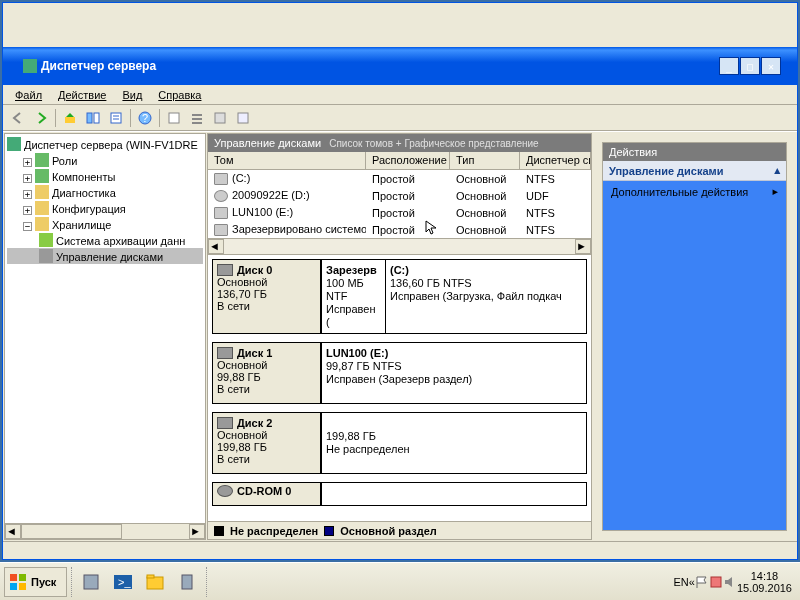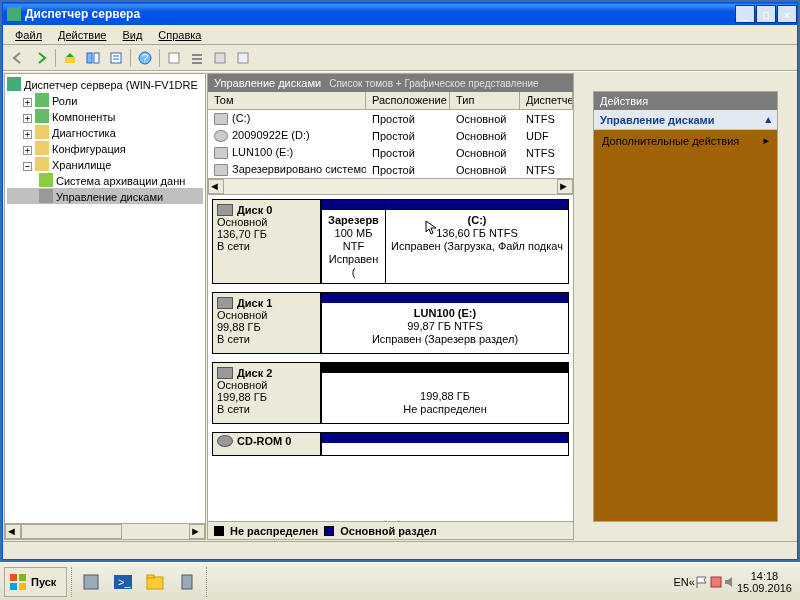--- a/index.html
+++ b/index.html
@@ -1,20 +1,20 @@
 <!DOCTYPE html>
 <html><head>
 <meta charset="utf-8">
 <style>
 * { box-sizing: border-box; margin: 0; padding: 0; font-family: Tahoma, Arial, sans-serif; font-size: 11px; }
 body { background: #3a6ea5; width: 800px; height: 600px; overflow: hidden; position: relative; }
 
 
 .window { position: absolute; top: 2px; left: 2px; right: 2px; bottom: 40px; background: #ece9d8; border: 1px solid #0054e3; display: flex; flex-direction: column; }
-.titlebar { background: linear-gradient(#0058e6, #3d91ff 8%, #0054e3 40%, #0054e3); color: #fff; height: 22px; display: flex; align-items: center; padding: 0 0; }
+.titlebar { background: linear-gradient(#0058e6, #3d91ff 8%, #0054e3 40%, #0054e3); color: #fff; height: 38px; display: flex; align-items: center; padding: 0 16px; margin-top: 44px; }
 .titlebar .icon { width: 14px; height: 14px; margin: 0 4px; background: #4a7; }
 .titlebar .title { flex: 1; font-weight: bold; font-size: 12px; }
 .winbtns { display: flex; gap: 1px; }
 .winbtn { width: 20px; height: 18px; background: #d6e5f5; border: 1px solid #003399; display: flex; align-items: center; justify-content: center; font-family: monospace; font-size: 10px; cursor: default; }
 
 
 .menubar { background: #ece9d8; height: 20px; display: flex; align-items: center; padding: 0 4px; border-bottom: 1px solid #aca899; }
 .menuitem { padding: 2px 8px; cursor: default; }
 .menuitem u { text-decoration: underline; }
 
@@ -49,31 +49,31 @@
 .hscroll .btn { width: 16px; background: #ece9d8; border: 1px solid #aca899; }
 .hscroll .track { flex: 1; background: #f0ede0; }
 
 
 .diskarea { flex: 1; overflow-y: auto; padding: 4px; }
 .diskrow { display: flex; margin-bottom: 8px; border: 1px solid #000; min-height: 62px; }
 .diskinfo { width: 108px; background: #ece9d8; border-right: 1px solid #000; padding: 4px; }
 .diskinfo .dname { font-weight: bold; display: flex; align-items: center; }
 .diskinfo .dicon { width: 16px; height: 12px; background: #999; border: 1px solid #555; margin-right: 4px; }
 .diskparts { flex: 1; display: flex; }
-.part { border-left: 1px solid #000; display: flex; flex-direction: column; text-align: center; }
+.part { border-left: 1px solid #000; display: flex; flex-direction: row; }
 .part-hdr { height: 10px; }
 .part-hdr.primary { background: #000080; }
 .part-hdr.unalloc { background: #000; }
 .part-body { flex: 1; padding: 4px; background: #fff; font-size: 10px; line-height: 13px; }
 .part-body b { font-weight: bold; }
 
 .legend { height: 18px; border-top: 1px solid #aca899; display: flex; align-items: center; padding: 0 6px; background: #ece9d8; gap: 6px; }
 .legend .sw { width: 10px; height: 10px; display: inline-block; border: 1px solid #000; }
 
-.rightpane { width: 185px; background: #a16207; border: 1px solid #aca899; margin: 19px; display: flex; flex-direction: column; }
+.rightpane { width: 185px; background: #3b82f6; border: 1px solid #aca899; margin: 10px; display: flex; flex-direction: column; }
 .rhdr { background: #7b7b7b; color: #fff; height: 18px; display: flex; align-items: center; padding: 0 6px; }
 .rsection { background: #e3e9f3; border-bottom: 1px solid #c0c7d6; height: 20px; display: flex; align-items: center; padding: 0 6px; font-weight: bold; color: #15428b; justify-content: space-between; }
 .ritem { padding: 4px 8px; cursor: default; display: flex; justify-content: space-between; align-items: center; }
 
 .statusbar { height: 18px; background: #ece9d8; border-top: 1px solid #aca899; }
 
 
 .leftscroll { height: 16px; background: #ece9d8; border-top: 1px solid #aca899; display: flex; }
 .leftscroll .btn { width: 16px; background: #ece9d8; border: 1px solid #aca899; }
 .leftscroll .track { flex: 1; }

